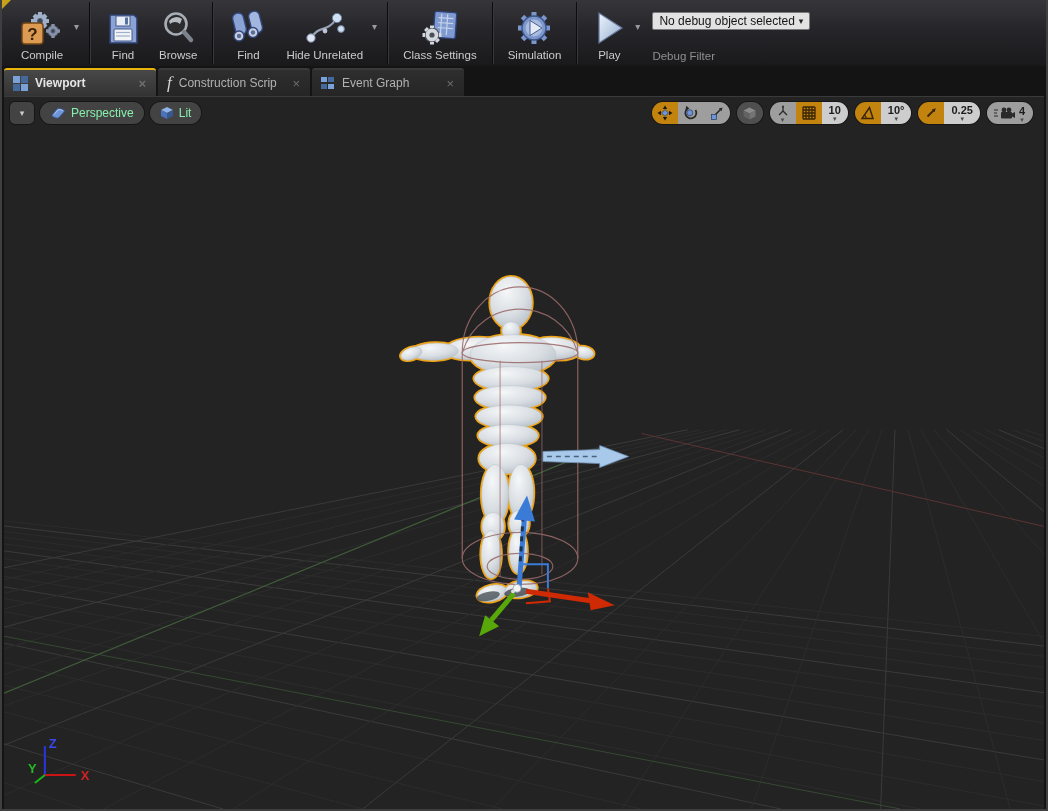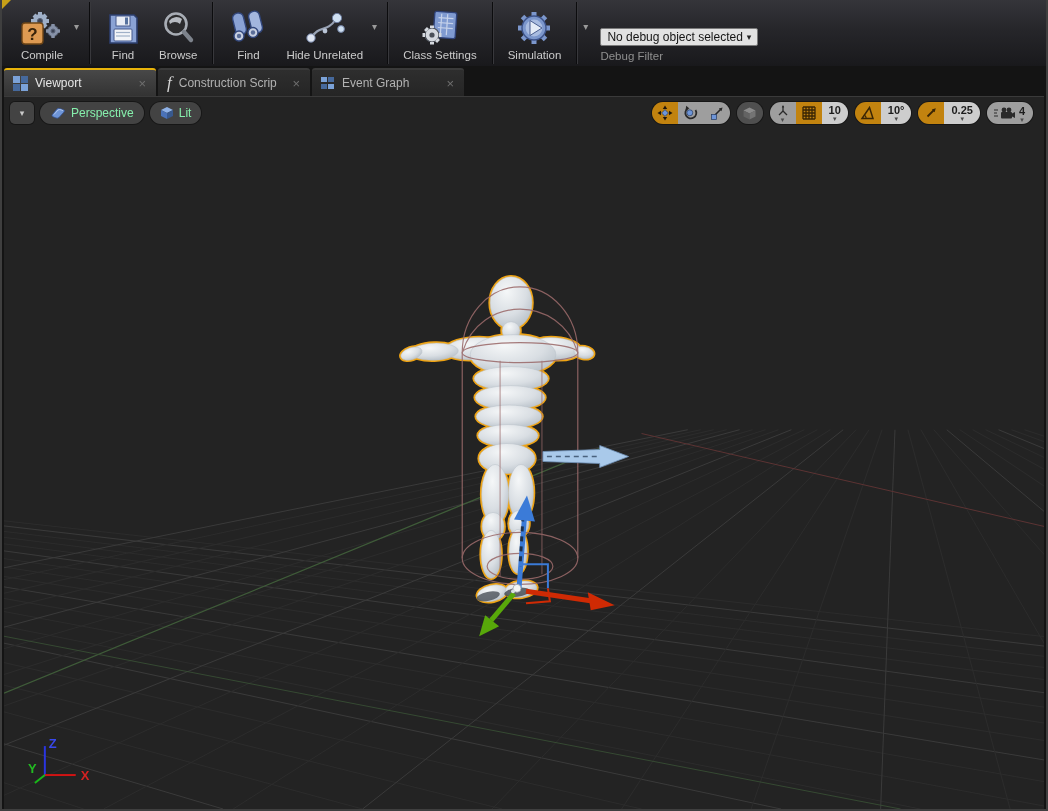--- a/index.html
+++ b/index.html
@@ -20,29 +20,29 @@
             padding:2px 9px 5px 9px; cursor:pointer; }
   .tb-icon { height:40px; display:flex; align-items:center; justify-content:center; }
   .tb-label { font-size:11.5px; color:#cbcbcb; white-space:nowrap; line-height:12px; }
   .tb-caret { display:flex; align-items:center; color:#9a9a9a; font-size:10px; padding:0 4px 14px 0; }
   .debug-area { display:flex; flex-direction:column; align-items:flex-start; justify-content:flex-end;
                 padding:0 8px 4px 2px; }
   .debug-select { width:158px; height:18px; background:#e2e2e2; border:1px solid #7a7a7a; border-radius:2px;
                   display:flex; align-items:center; justify-content:center; gap:4px;
                   font-size:12px; color:#141414; cursor:pointer; }
   .debug-select .dd-caret { font-size:9px; color:#222; }
-  .debug-label { font-size:11.5px; color:#8f8f8f; margin-top:4px; line-height:12px; }
+  .debug-label { font-size:11.5px; color:#8f8f8f; margin-top:20px; line-height:12px; }
 
   
   .tabbar { position:absolute; top:66px; left:0; right:0; height:30px; background:#141414;
             display:flex; align-items:flex-end; gap:2px; padding:0 0 0 2px; }
   .tab { height:28px; display:flex; align-items:center; gap:7px; padding:0 8px 0 9px;
          background:linear-gradient(180deg,#2e2e2e,#252525); border-radius:3px 3px 0 0;
          border-top:2px solid #3a3a3a; cursor:pointer; min-width:152px; }
-  .tab.active { background:linear-gradient(180deg,#484848,#333333); border-top:2px solid #e8b30a; }
+  .tab.active { background:linear-gradient(180deg,#484848,#333333); border-top:2px solid #e8b30a;font-weight:bold; }
   .tab-label { font-size:12px; color:#b2b2b2; flex:1; white-space:nowrap; overflow:hidden; }
   .tab.active .tab-label { color:#e6e6e6; }
   .tab-close { color:#6f6f6f; font-size:13px; line-height:13px; padding:0 2px; cursor:pointer; }
   .f-icon { font-family:"Liberation Serif","DejaVu Serif",serif; font-style:italic; font-size:17px;
             color:#d6d6d6; line-height:14px; }
 
   
   .viewport { position:absolute; top:96px; left:2px; right:2px; bottom:0;
               background:#232323; border-top:1px solid #3a3a3a; overflow:hidden; cursor:crosshair; }
   .scene { position:absolute; inset:0; width:100%; height:100%; display:block; }
@@ -227,20 +227,34 @@
             <polygon points="15,10.5 15,25.5 27,18" fill="#e4ebf6" stroke="#4a5f90" stroke-width="1"></polygon>
           </svg>
         </div>
         <div class="tb-label">Simulation</div>
       </div>
     </div>
 
     <div class="tb-sep"></div>
 
     <div class="tb-group">
+      <div class="tb-btn">
+        <div class="tb-icon">
+          <svg width="34" height="38" viewBox="0 0 34 38">
+            <defs>
+                <linearGradient id="playg" x1="0" y1="0" x2="1" y2="1">
+              <stop offset="0" stop-color="#eef4fb"></stop>
+                  <stop offset="1" stop-color="#93aed2"></stop>
+                </linearGradient>
+              </defs>
+            <polygon points="7,3 7,33 30,18" fill="url(#playg)" stroke="#66799c" stroke-width="1.2"></polygon>
+          </svg>
+        </div>
+        <div class="tb-label">Play</div>
+      </div>
       <div class="tb-caret">
           <span>▾</span>
         </div>
     </div>
 
     <div class="debug-area">
       <div class="debug-select">
         <span>No debug object selected</span>
         <span class="dd-caret">▾</span>
       </div>

